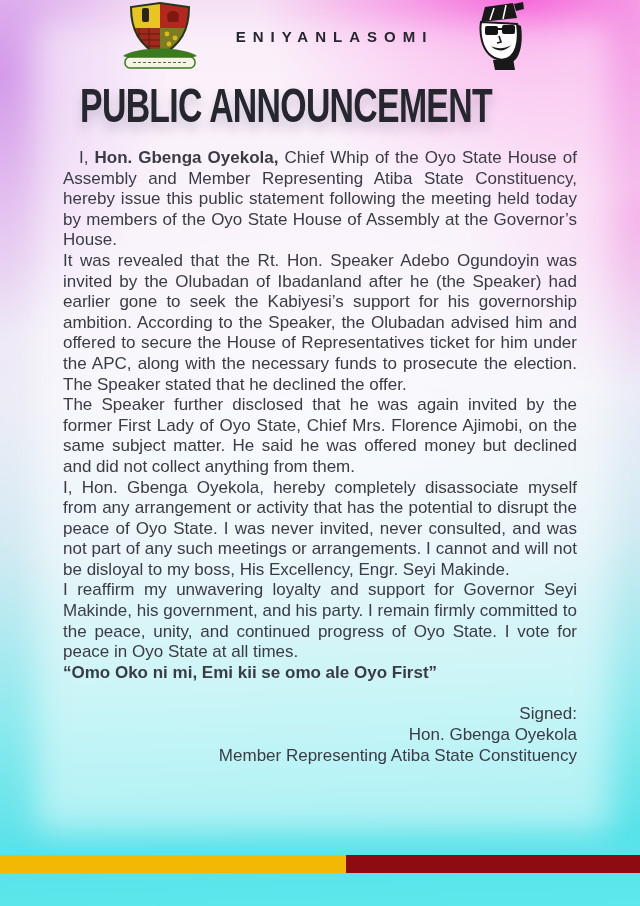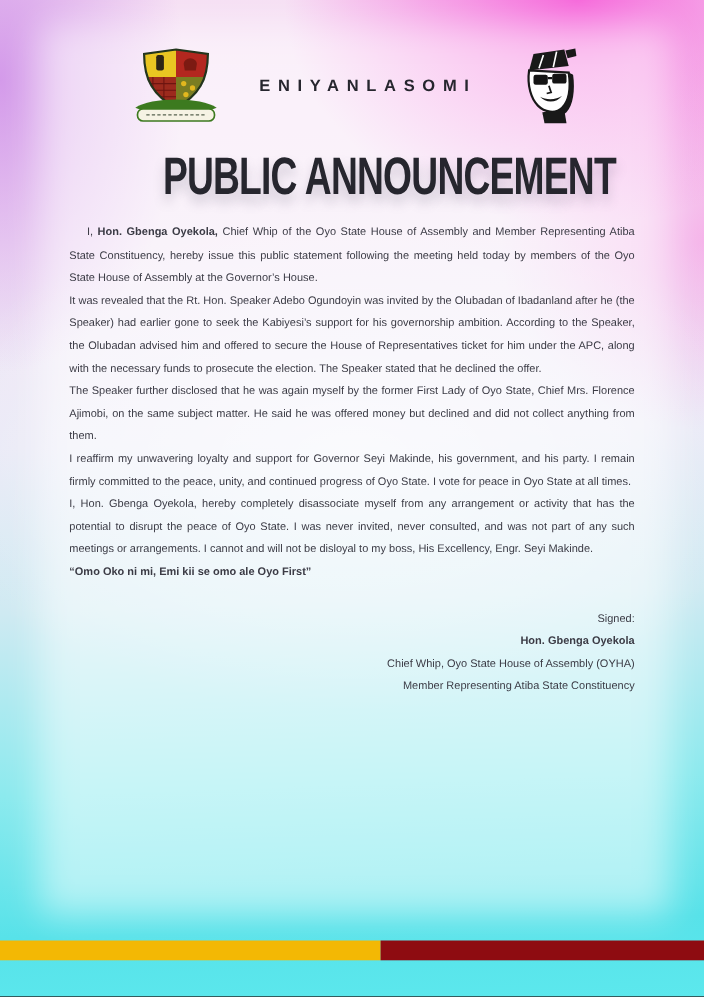--- a/index.html
+++ b/index.html
@@ -18,50 +18,49 @@
   }
   .sheet{
     position:absolute;left:36px;right:30px;top:22px;bottom:74px;
     background:rgba(255,255,255,.5);
     filter:blur(16px);
     border-radius:10px;
   }
   .content{position:relative;}
   
   .header{
-    padding-top:42px;
     display:flex;align-items:center;justify-content:center;gap:26px;margin-left:16px;
   }
   .brand{
     font-size:15px;font-weight:700;color:#26262e;
     letter-spacing:7px;text-indent:7px;white-space:nowrap;
   }
   .crest{width:86px;height:72px;flex:0 0 auto;}
   .portrait{width:80px;height:72px;flex:0 0 auto;}
   
-  .title-wrap{margin-top:18px;text-align:right;}
+  .title-wrap{margin-top:6px;text-align:left;}
   .title{
     display:inline-block;margin:0;
     font-size:47px;font-weight:700;color:#26262e;
     letter-spacing:-1px;white-space:nowrap;
     transform:scaleX(.72) scaleY(1.02);transform-origin:center;
     text-shadow:0 7px 12px rgba(110,100,125,.30);
   }
   
   .body{
     width:514px;margin:15px auto 0;
-    font-size:10px;line-height:20.6px;
+    font-size:17px;line-height:20.6px;
     color:#3b3b45;text-align:justify;
   }
   .para{margin:0;}
   .para.indent{text-indent:16px;}
   .para.quote{font-weight:700;text-align:left;}
   .signed{margin-top:21px;text-align:right;}
   .signed p{margin:0;line-height:20.6px;}
-  .signed .name{font-weight:700;}
+  .signed .name{font-weight:400;}
   
   .footer-bar{
     position:absolute;left:0;right:0;top:855px;height:18px;
     display:flex;
   }
   .bar-yellow{width:346px;background:#f3b804;}
   .bar-maroon{flex:1;background:#8e0c11;}
 </style>
 </head>
 <body>
@@ -120,29 +119,28 @@
       </svg>
     </div>
 
     <div class="title-wrap">
       <h1 class="title">PUBLIC ANNOUNCEMENT</h1>
     </div>
 
     <div class="body">
       <p class="para indent"><span>I, </span><strong>Hon. Gbenga Oyekola,</strong><span> Chief Whip of the Oyo State House of Assembly and Member Representing Atiba State Constituency, hereby issue this public statement following the meeting held today by members of the Oyo State House of Assembly at the Governor’s House.</span></p>
       <p class="para">It was revealed that the Rt. Hon. Speaker Adebo Ogundoyin was invited by the Olubadan of Ibadanland after he (the Speaker) had earlier gone to seek the Kabiyesi’s support for his governorship ambition. According to the Speaker, the Olubadan advised him and offered to secure the House of Representatives ticket for him under the APC, along with the necessary funds to prosecute the election. The Speaker stated that he declined the offer.</p>
-      <p class="para">The Speaker further disclosed that he was again myself by the former First Lady of Oyo State, Chief Mrs. Florence Ajimobi, on the same subject matter. He said he was offered money but declined and did not collect anything from them.</p>
+      <p class="para">The Speaker further disclosed that he was again invited by the former First Lady of Oyo State, Chief Mrs. Florence Ajimobi, on the same subject matter. He said he was offered money but declined and did not collect anything from them.</p>
+      <p class="para">I, Hon. Gbenga Oyekola, hereby completely disassociate myself from any arrangement or activity that has the potential to disrupt the peace of Oyo State. I was never invited, never consulted, and was not part of any such meetings or arrangements. I cannot and will not be disloyal to my boss, His Excellency, Engr. Seyi Makinde.</p>
       <p class="para">I reaffirm my unwavering loyalty and support for Governor Seyi Makinde, his government, and his party. I remain firmly committed to the peace, unity, and continued progress of Oyo State. I vote for peace in Oyo State at all times.</p>
-      <p class="para">I, Hon. Gbenga Oyekola, hereby completely disassociate myself from any arrangement or activity that has the potential to disrupt the peace of Oyo State. I was never invited, never consulted, and was not part of any such meetings or arrangements. I cannot and will not be disloyal to my boss, His Excellency, Engr. Seyi Makinde.</p>
       <p class="para quote">“Omo Oko ni mi, Emi kii se omo ale Oyo First”</p>
 
       <div class="signed">
         <p>Signed:</p>
         <p class="name">Hon. Gbenga Oyekola</p>
-        <p>Chief Whip, Oyo State House of Assembly (OYHA)</p>
         <p>Member Representing Atiba State Constituency</p>
       </div>
     </div>
   </div>
 
   <div class="footer-bar">
     <div class="bar-yellow"></div>
     <div class="bar-maroon"></div>
   </div>
 </div>

